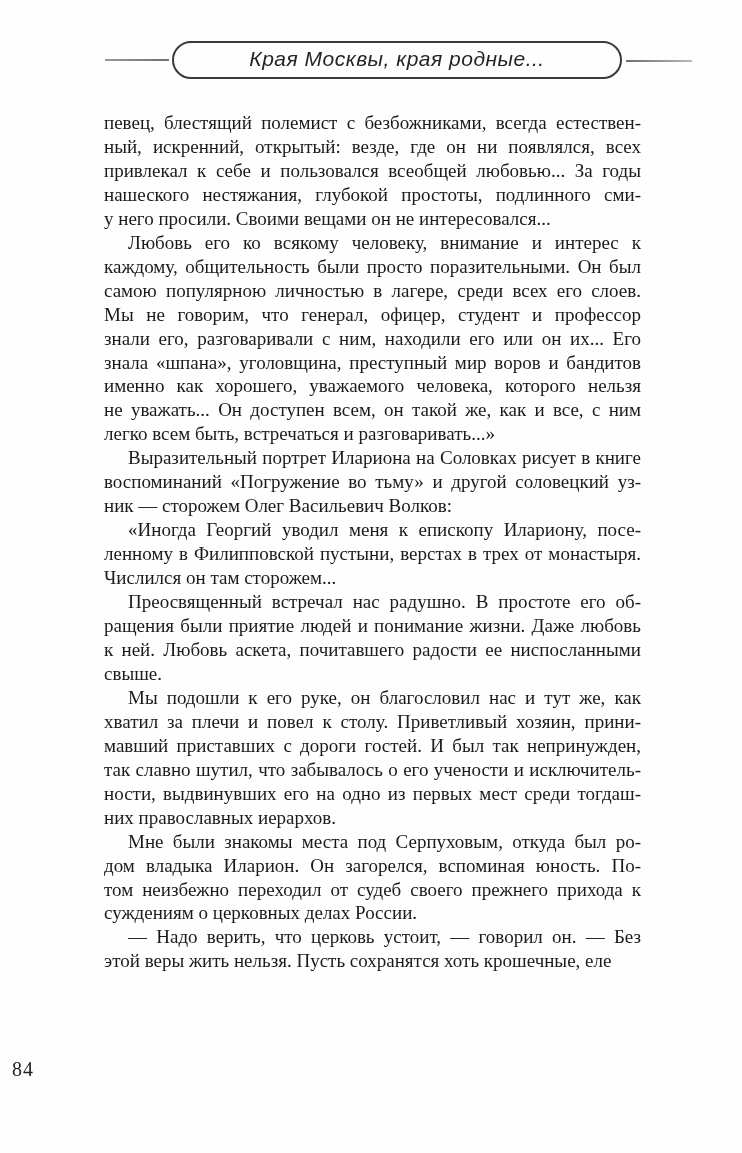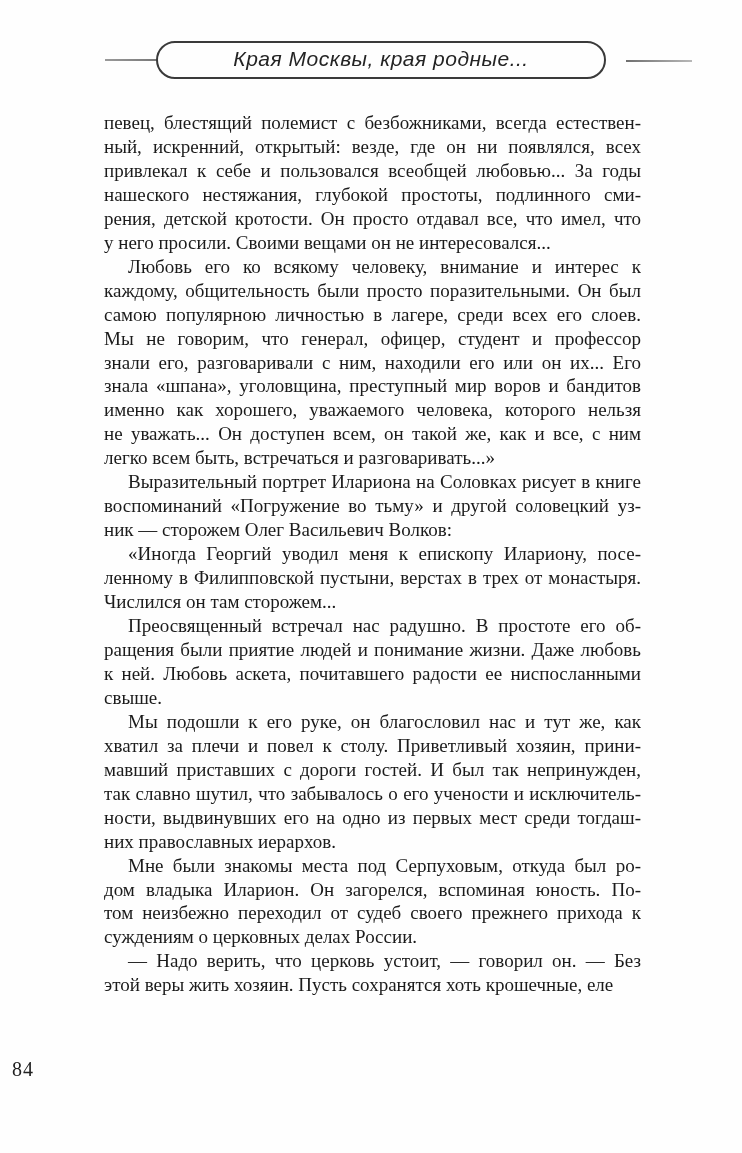--- a/index.html
+++ b/index.html
@@ -26,21 +26,21 @@
   .rule-left {
     left: 105px; top: 59px; width: 64px;
     background: linear-gradient(to right, #9a9a9a, #6f6f6f);
   }
   .rule-right {
     left: 626px; top: 60px; width: 66px;
     background: linear-gradient(to right, #6f6f6f, #b8b8b8);
   }
   .pill {
     position: absolute;
-    left: 156px; top: 41px;
+    left: 172px; top: 41px;
     width: 450px; height: 38px;
     border: 2px solid #3a3a3a;
     border-radius: 21px;
     box-sizing: border-box;
     display: flex;
     align-items: center;
     justify-content: center;
     background: #fefefe;
   }
   .pill .title {
@@ -100,21 +100,20 @@
     <span class="header-rule rule-right"></span>
   </div>
 
   <div class="text-block">
 
     <p class="para">
       <span class="ln">певец, блестящий полемист с безбожниками, всегда естествен-</span>
       <span class="ln">ный, искренний, открытый: везде, где он ни появлялся, всех</span>
       <span class="ln">привлекал к себе и пользовался всеобщей любовью... За годы</span>
       <span class="ln">нашеского нестяжания, глубокой простоты, подлинного сми-</span>
-      <span class="ln">рения, детской кротости. Он просто отдавал все, что имел, что</span>
       <span class="ln end">у него просили. Своими вещами он не интересовался...</span>
     </p>
 
     <p class="para">
       <span class="ln ind">Любовь его ко всякому человеку, внимание и интерес к</span>
       <span class="ln">каждому, общительность были просто поразительными. Он был</span>
       <span class="ln">самою популярною личностью в лагере, среди всех его слоев.</span>
       <span class="ln">Мы не говорим, что генерал, офицер, студент и профессор</span>
       <span class="ln">знали его, разговаривали с ним, находили его или он их... Его</span>
       <span class="ln">знала «шпана», уголовщина, преступный мир воров и бандитов</span>
@@ -153,20 +152,20 @@
 
     <p class="para">
       <span class="ln ind">Мне были знакомы места под Серпуховым, откуда был ро-</span>
       <span class="ln">дом владыка Иларион. Он загорелся, вспоминая юность. По-</span>
       <span class="ln">том неизбежно переходил от судеб своего прежнего прихода к</span>
       <span class="ln end">суждениям о церковных делах России.</span>
     </p>
 
     <p class="para">
       <span class="ln ind">— Надо верить, что церковь устоит, — говорил он. — Без</span>
-      <span class="ln end">этой веры жить хозяин. Пусть сохранятся хоть крошечные, еле</span>
+      <span class="ln end">этой веры жить нельзя. Пусть сохранятся хоть крошечные, еле</span>
     </p>
 
   </div>
 
   <div class="folio">84</div>
 
 </div>
 
 </body></html>

